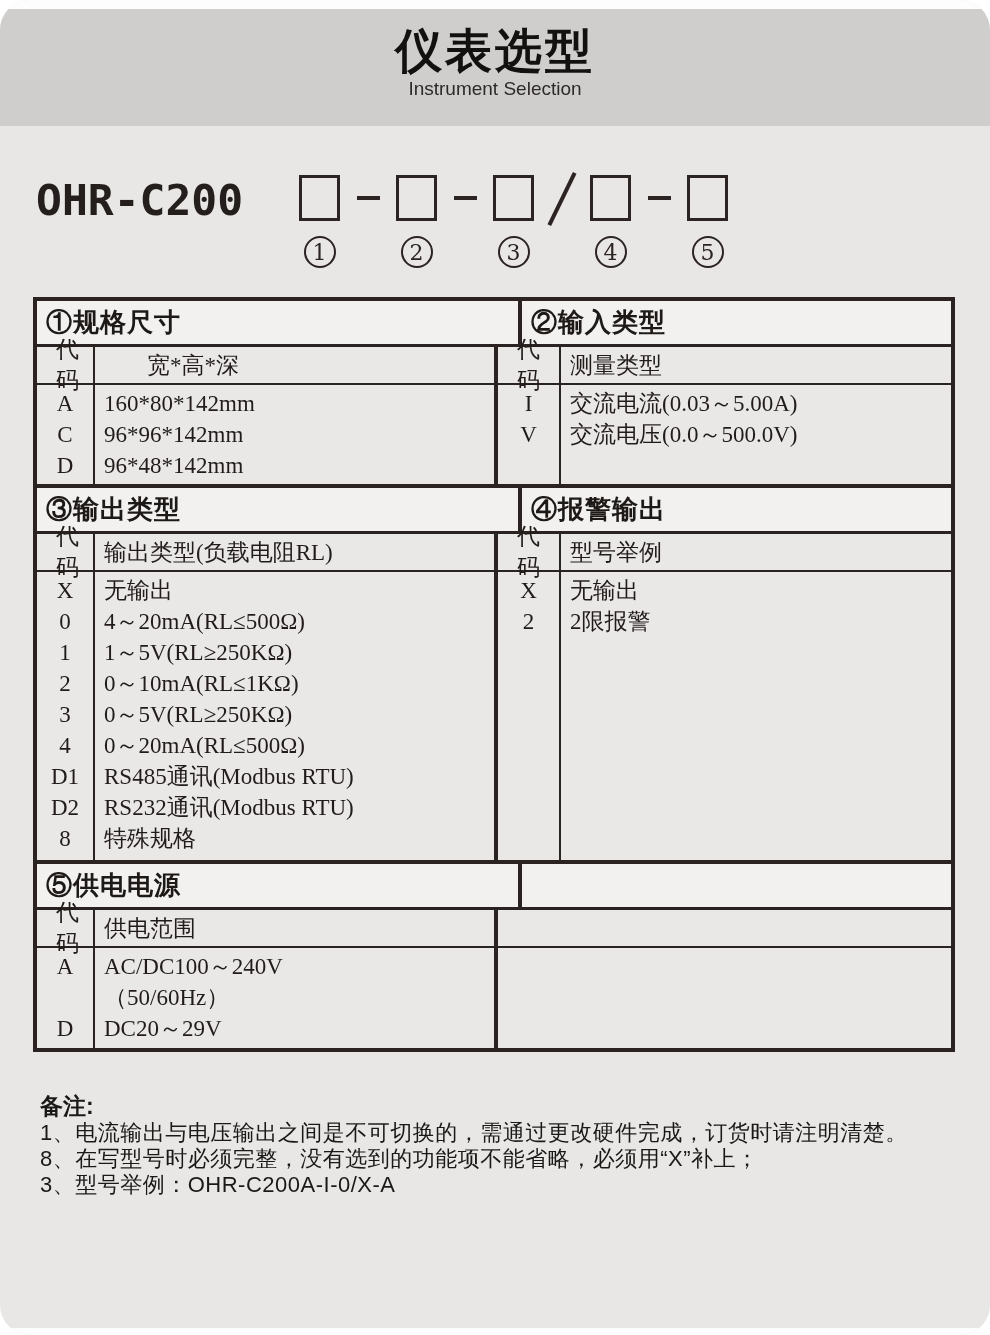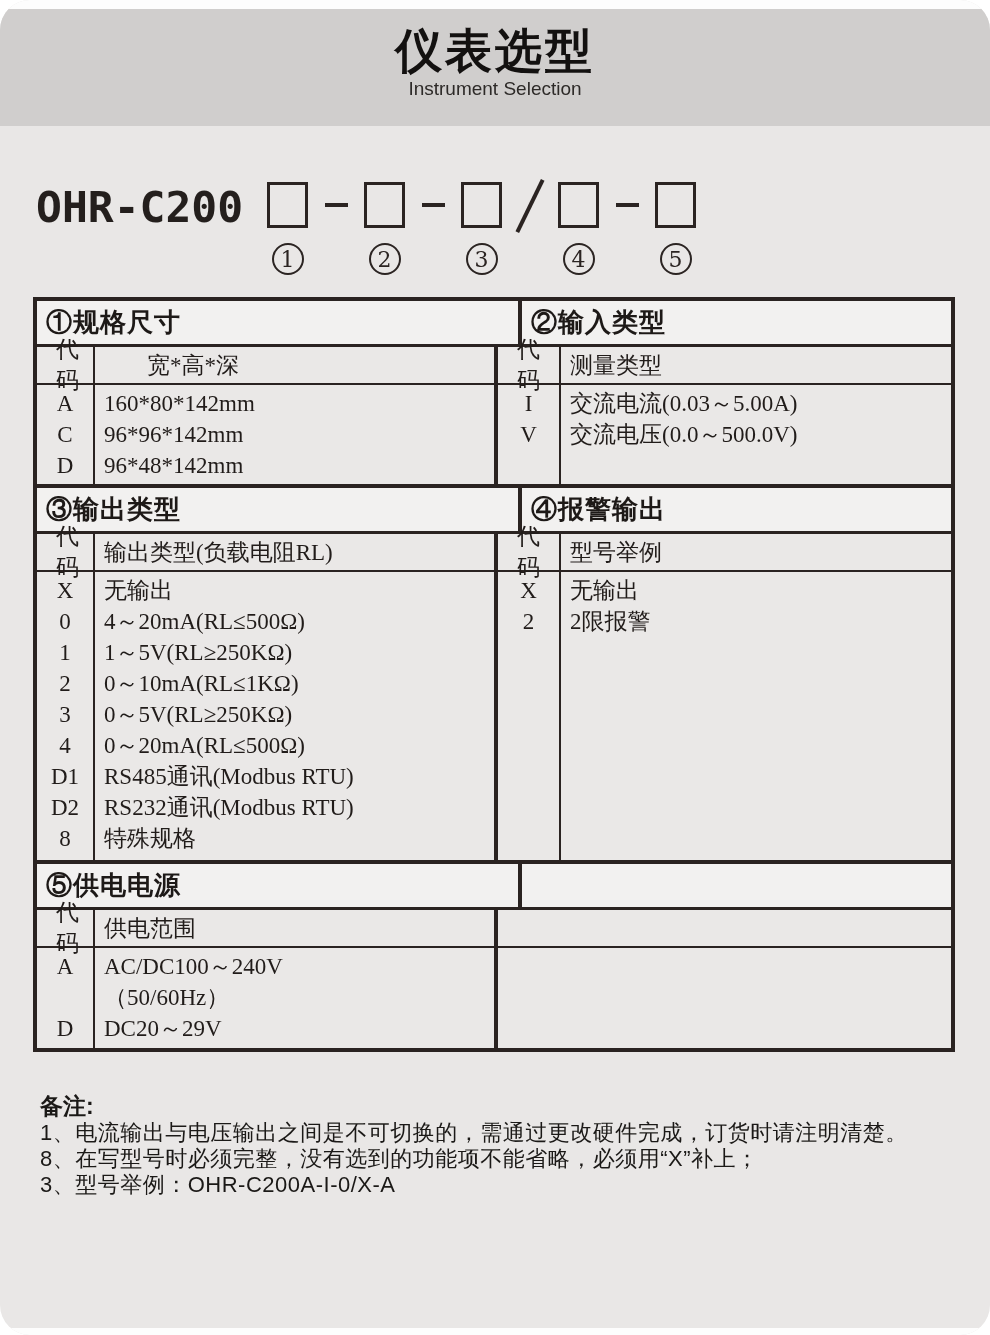--- a/index.html
+++ b/index.html
@@ -13,21 +13,21 @@
   .strip.bottom { bottom:0; height:7px; }
 
   
   .banner { position:absolute; top:9px; left:0; width:100%; height:117px;
             background:#d0cecd; text-align:center; }
   .banner h1 { padding-top:16px; font-size:47px; font-weight:bold; color:#131110;
                letter-spacing:3px; line-height:52px; }
   .banner .subtitle { font-size:19px; color:#2d2a28; margin-top:1px; }
 
   
-  .model-line { position:absolute; top:182px; left:36px; display:flex; align-items:flex-start; }
+  .model-line { position:absolute; top:175px; left:36px; display:flex; align-items:flex-start;gap:32px; }
   .model-prefix { font-family:"DejaVu Sans Mono", monospace; font-size:43px; font-weight:600;
                   color:#241f1d; letter-spacing:0px; line-height:50px; margin-right:24px; }
   .slots { display:flex; align-items:flex-start; }
   .slot { display:flex; flex-direction:column; align-items:center; }
   .box { width:41px; height:46px; border:3px solid #2b2422; background:transparent; }
   .circle-num { margin-top:15px; width:32px; height:32px; border:2px solid #2b2422;
                 border-radius:50%; display:flex; align-items:center; justify-content:center;
                 font-family:"DejaVu Serif", serif; font-size:22px; color:#2b2422; }
   .sep { height:46px; width:56px; display:flex; align-items:center; justify-content:center; }
   .sep .sr { font-size:0; line-height:0; color:transparent; position:absolute; }

